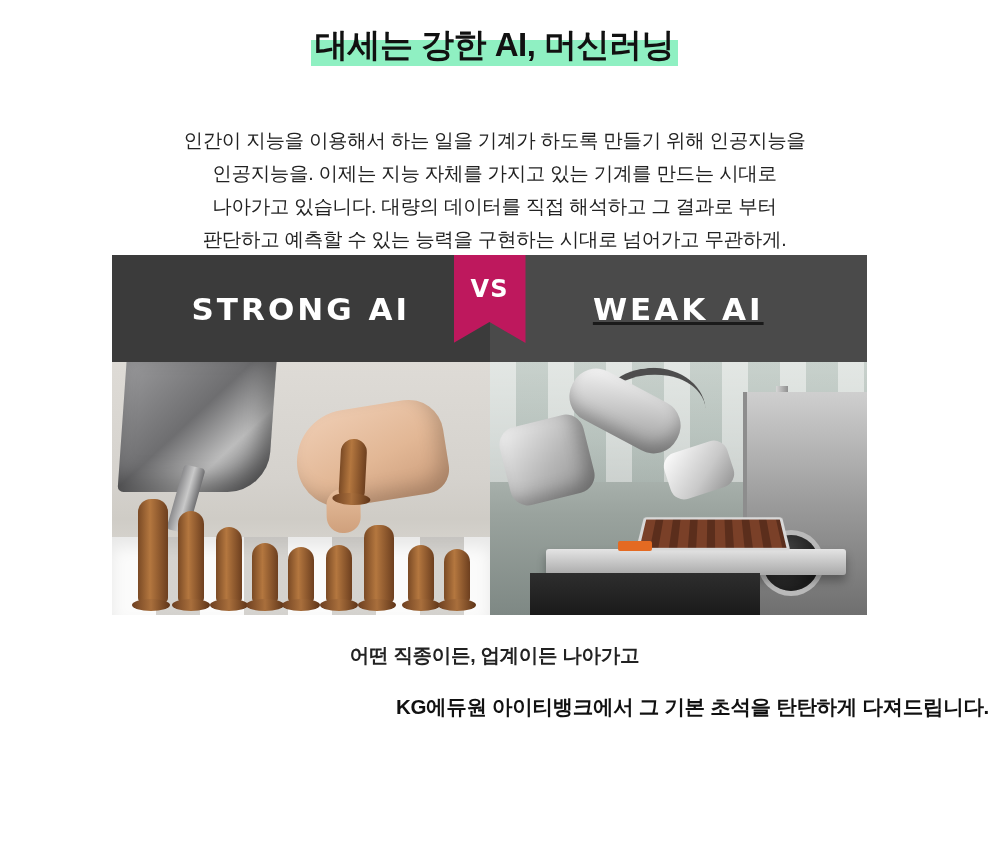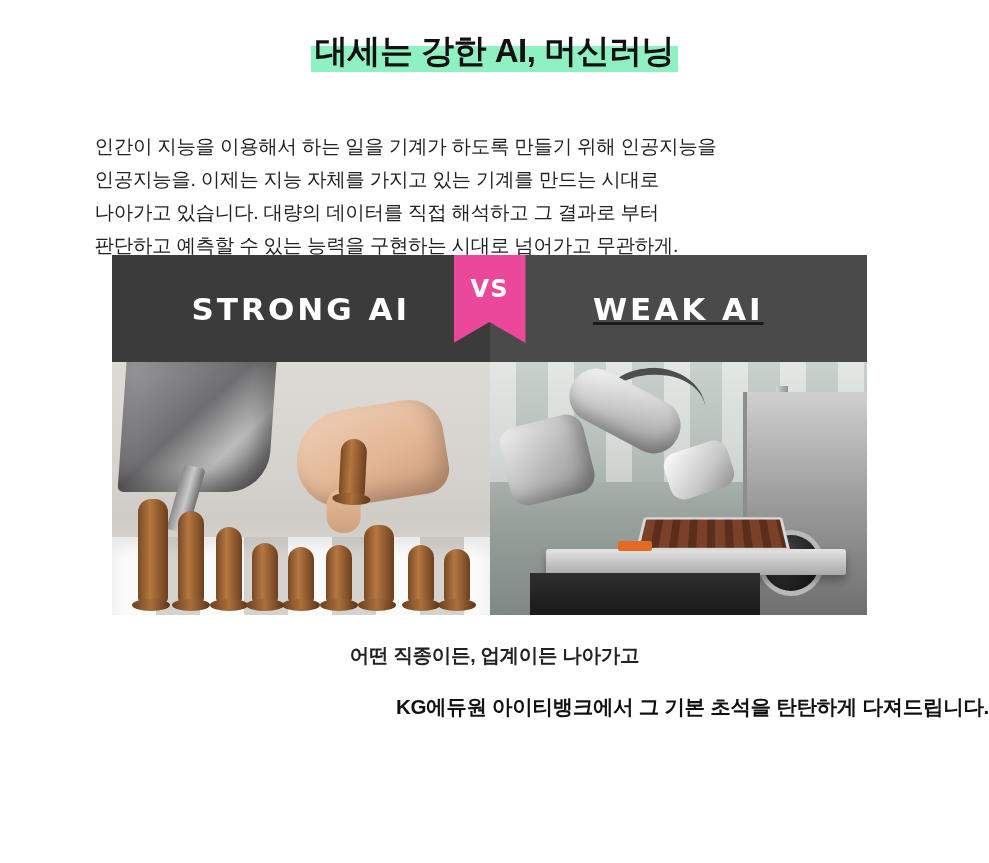--- a/index.html
+++ b/index.html
@@ -17,21 +17,20 @@
   .page {
     width: 989px;
     height: 863px;
     position: relative;
     box-sizing: border-box;
   }
 
   
   .title-wrap {
     text-align: center;
-    padding-top: 6px;
   }
   .title {
     display: inline-block;
     font-size: 33px;
     font-weight: bold;
     letter-spacing: -0.5px;
     line-height: 46px;
     color: #111111;
     background: linear-gradient(to bottom,
         rgba(255,255,255,0) 0%,
@@ -39,21 +38,21 @@
         #8ff0c2 40%,
         #8ff0c2 96%,
         rgba(255,255,255,0) 96%);
     padding: 0 4px;
   }
 
   
   .intro {
     margin: 34px auto 0 auto;
     width: 800px;
-    text-align: left;
+    text-align: center;
     font-size: 19.5px;
     line-height: 33px;
     color: #222222;
     letter-spacing: -0.3px;
     font-weight: 500;
   }
   .intro div {
     white-space: nowrap;
   }
 
@@ -91,21 +90,21 @@
     font-family: "DejaVu Sans", sans-serif;
     text-transform: uppercase;
   }
   .vs-badge {
     position: absolute;
     left: 50%;
     top: 0;
     transform: translateX(-50%);
     width: 72px;
     height: 88px;
-    background: #ec4899;
+    background: #be185d;
     clip-path: polygon(0 0, 100% 0, 100% 100%, 50% 76%, 0 100%);
     display: flex;
     align-items: flex-start;
     justify-content: center;
     z-index: 5;
   }
   .vs-badge span {
     color: #ffffff;
     font-size: 24px;
     font-weight: bold;

